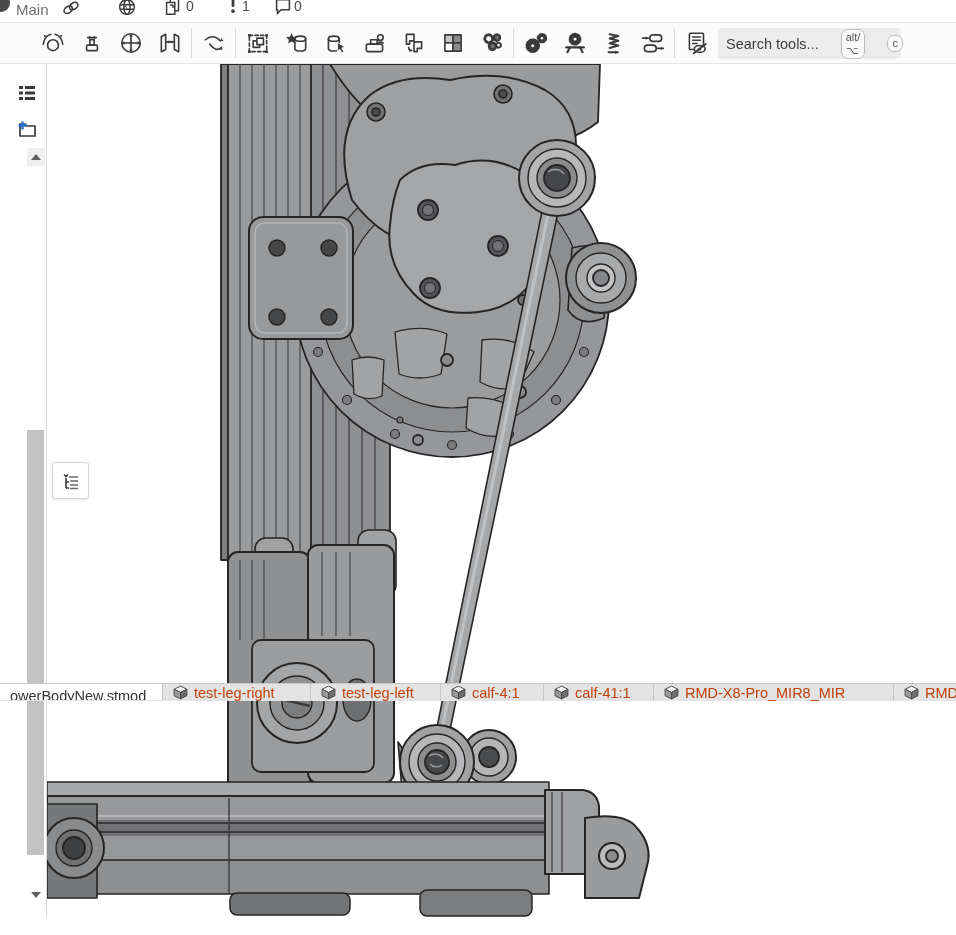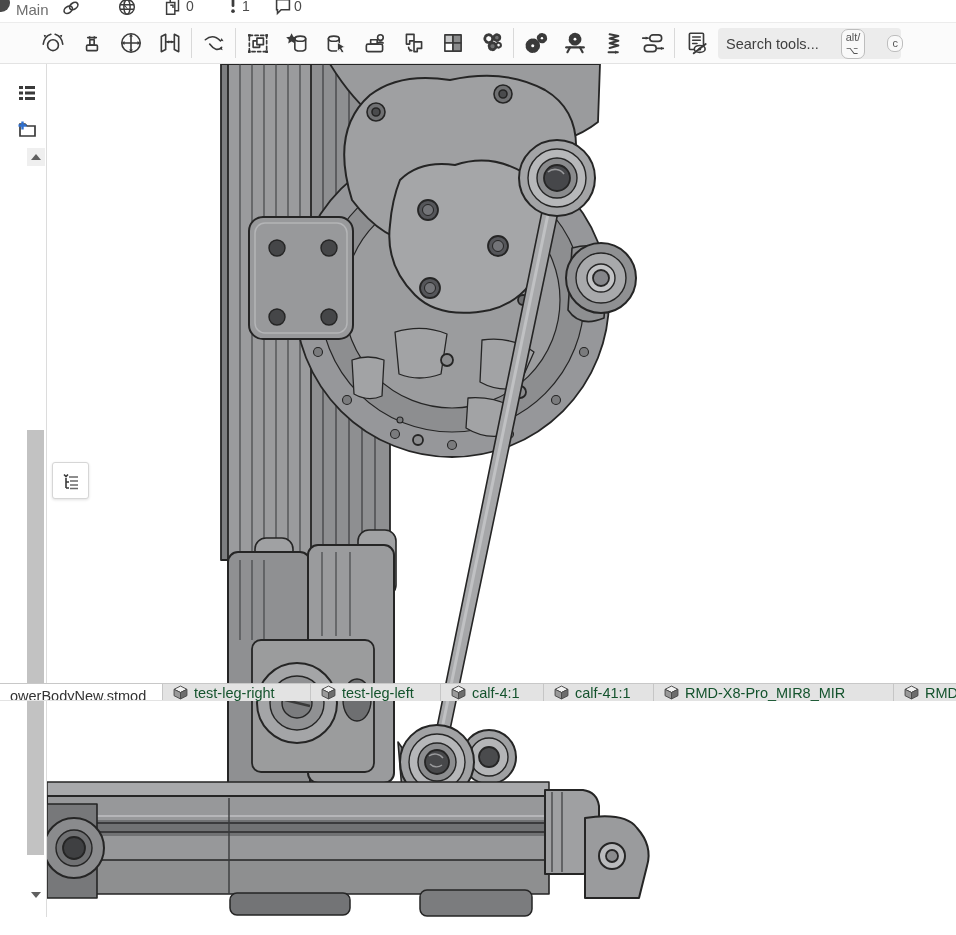--- a/index.html
+++ b/index.html
@@ -43,21 +43,21 @@
     display:flex; align-items:center; justify-content:center; cursor:pointer; }
   .flyout-btn svg { width:22px; height:22px; }
 
   
   .viewport { position:absolute; left:47px; top:64px; width:909px; height:853px; background:#fff; overflow:hidden; }
   .viewport svg { display:block; }
 
   
   .tabbar { position:absolute; left:0; bottom:0; width:956px; height:18px; background:#e3e3e3;
     border-top:1px solid #c8c8c8; display:flex; overflow:hidden; }
-  .tab { display:flex; align-items:center; height:100%; padding:0 10px; font-size:14.5px; color:#14532d;
+  .tab { display:flex; align-items:center; height:100%; padding:0 10px; font-size:14.5px; color:#c2410c;
     border-right:1px solid #c6c6c6; white-space:nowrap; overflow:hidden; cursor:pointer; flex:0 0 auto; }
   .tab.active { background:#fff; border-right:1px solid #c6c6c6; margin-top:-1px; padding-top:8px; color:#333; }
   .tab .cube { width:15px; height:15px; margin-right:6px; flex:0 0 auto; }
 </style>
 </head>
 <body>
 
 <div class="app">
 
   <div class="topbar">

